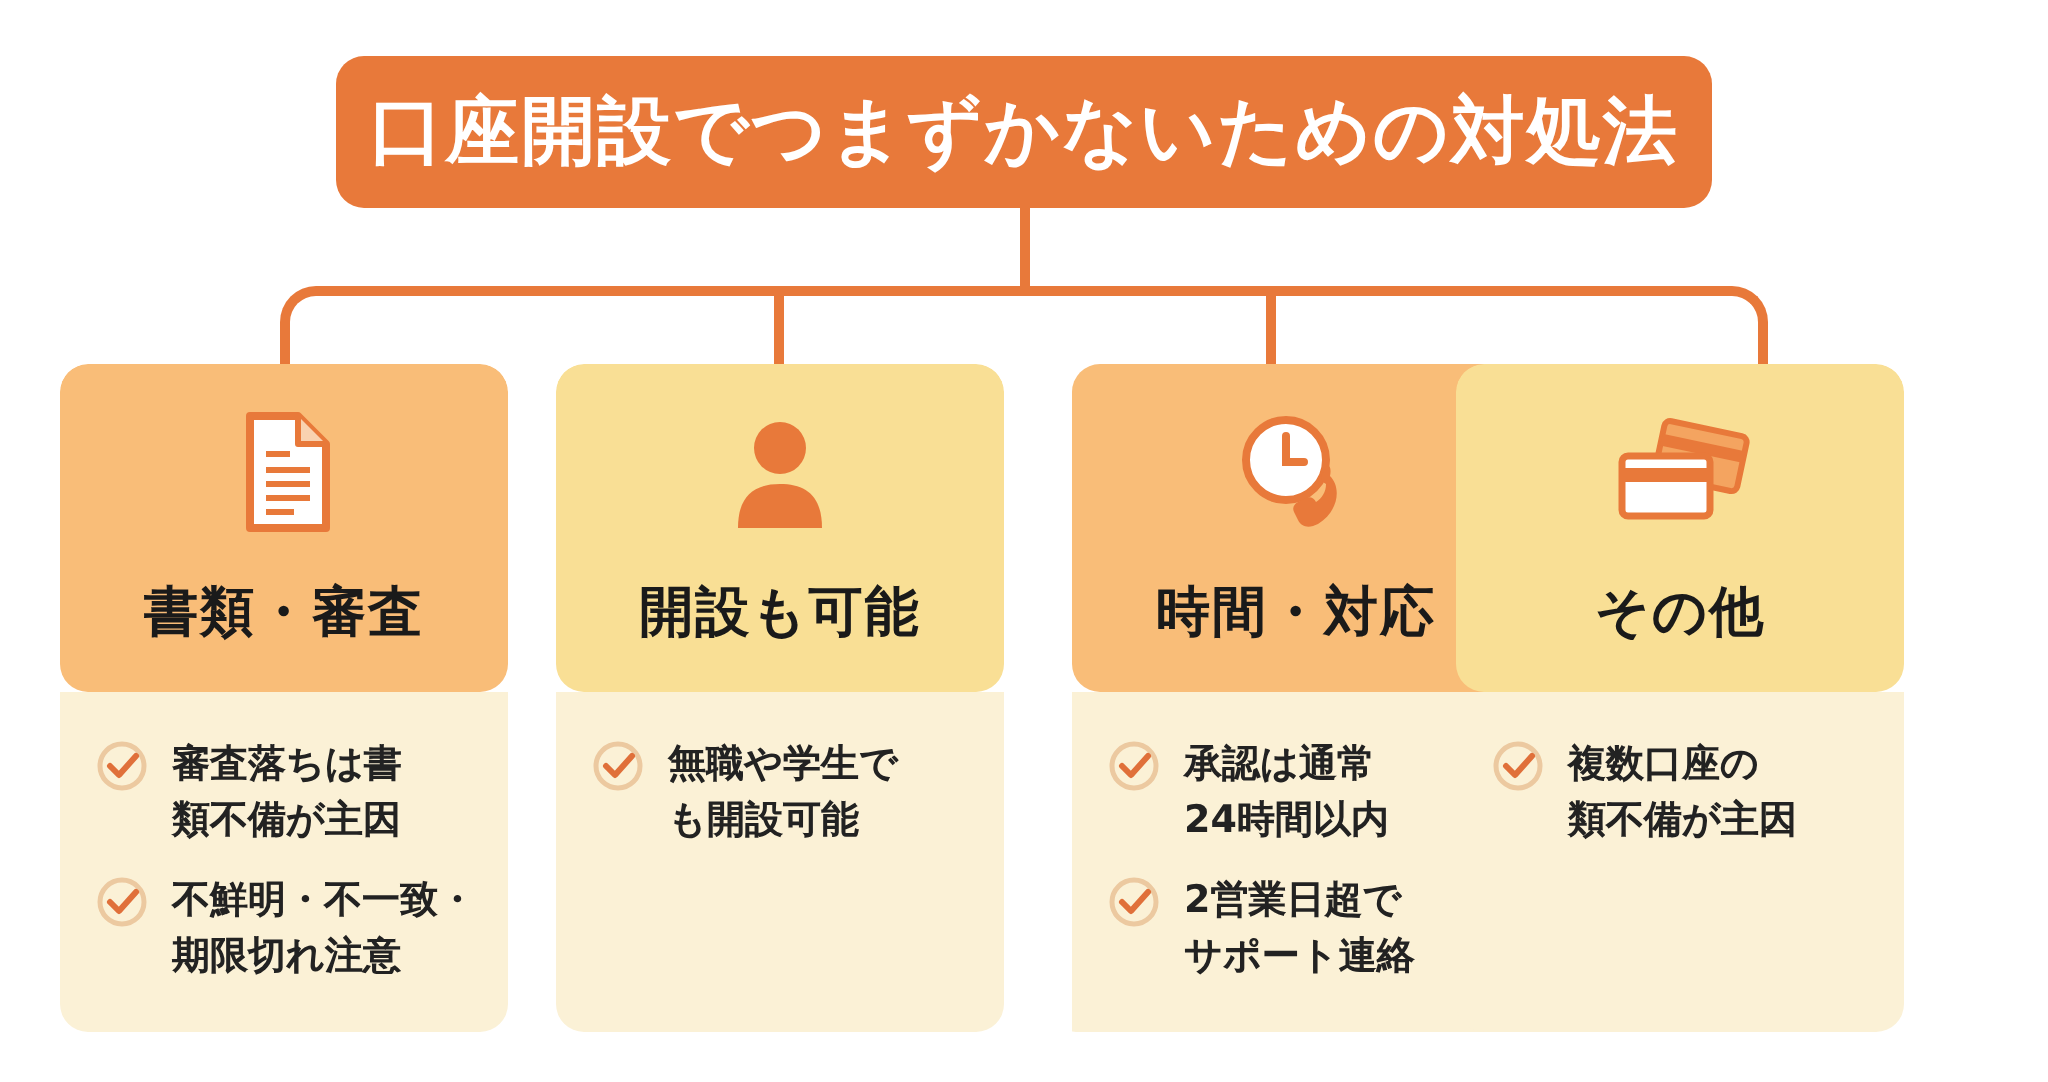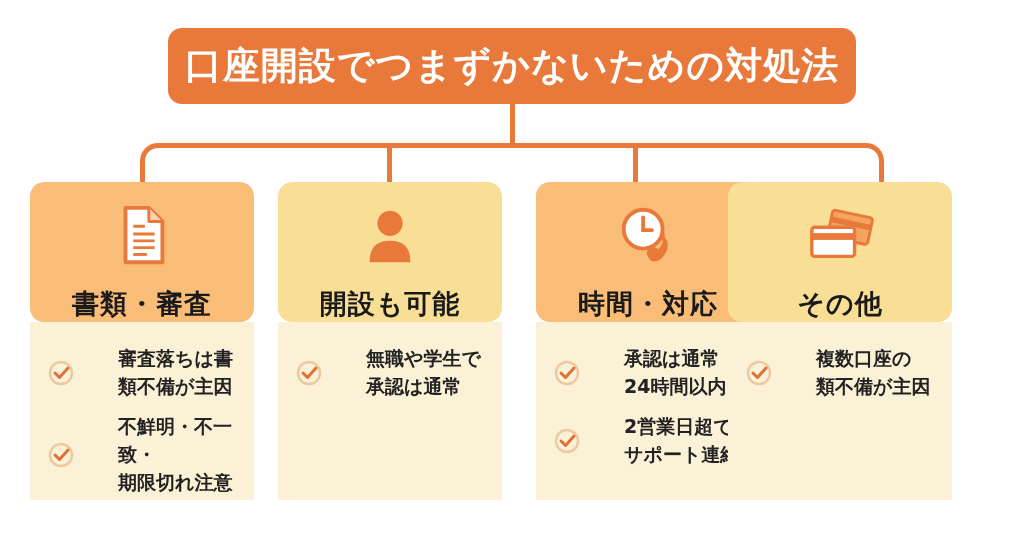--- a/index.html
+++ b/index.html
@@ -2,28 +2,28 @@
 <html><head>
 <meta charset="utf-8">
 <style>
   html,body{margin:0;padding:0;}
   body{width:1024px;height:541px;background:#ffffff;position:relative;overflow:hidden;font-family:"DejaVu Sans",sans-serif;}
   .title-box{position:absolute;left:168px;top:28px;width:688px;height:76px;background:#e8793a;border-radius:14px;display:flex;align-items:center;justify-content:center;}
   .title-text{color:#fff;font-size:37px;font-weight:bold;letter-spacing:1px;text-align:center;}
   .line{position:absolute;background:#e8793a;}
   .tree-h{position:absolute;left:140px;top:143px;width:744px;height:40px;border:5px solid #e8793a;border-bottom:none;border-radius:18px 18px 0 0;box-sizing:border-box;}
   .card{position:absolute;top:182px;width:224px;height:334px;border-radius:14px;overflow:hidden;}
-  .card-head{height:140px;display:flex;flex-direction:column;align-items:center;border-radius:14px;}
+  .card-head{height:164px;display:flex;flex-direction:column;align-items:center;border-radius:14px;}
   .card-body{height:178px;padding-top:22px;box-sizing:border-box;}
   .c-orange .card-head{background:#f9bd78;}
   .c-yellow .card-head{background:#f9df95;}
   .card-body{background:#fbf1d6;}
   .icon{margin-top:20px;width:70px;height:70px;}
   .card-title{margin-top:16px;font-size:27px;font-weight:bold;color:#1a1a1a;letter-spacing:1px;}
-  .item{display:flex;align-items:center;padding-left:18px;margin-bottom:12px;gap:32px;}
+  .item{display:flex;align-items:flex-start;padding-left:18px;margin-bottom:12px;}
   .check{width:26px;height:26px;flex:0 0 26px;margin-top:2px;margin-right:12px;}
   .item-text{font-size:19px;font-weight:bold;color:#222;line-height:28px;white-space:pre-line;}
 </style>
 </head>
 <body>
 
 <div class="title-box">
   <span class="title-text">口座開設でつまずかないための対処法</span>
 </div>
 
@@ -73,21 +73,21 @@
     </svg>
     <div class="card-title">開設も可能</div>
   </div>
   <div class="card-body">
     <div class="item">
       <svg class="check" viewBox="0 0 26 26">
           <circle cx="13" cy="13" r="11" fill="none" stroke="#ecc9a0" stroke-width="2.5"></circle>
           <path d="M7 13 L11.5 17.5 L20 8" fill="none" stroke="#e0703a" stroke-width="3" stroke-linecap="round" stroke-linejoin="round"></path>
         </svg>
       <span class="item-text">無職や学生で
-承認は通常</span>
+も開設可能</span>
     </div>
   </div>
 </div>
 
 <div class="card c-orange" style="left:524px;padding-left:12px;">
   <div class="card-head">
     <svg class="icon" viewBox="0 0 70 70">
       <circle cx="30" cy="28" r="20" fill="#fff" stroke="#e8793a" stroke-width="4"></circle>
       <path d="M30 16 V29 H39" fill="none" stroke="#e8793a" stroke-width="4" stroke-linecap="round"></path>
       <path d="M52 36 C58 42 56 54 46 60 C42 62 38 62 36 58 L34 54 C33 52 34 50 36 49 L40 47 C42 46 44 47 45 49 C48 47 50 44 50 40 C48 39 47 37 48 35 L50 32 C51 30 53 31 52 36 Z" fill="#e8793a"></path>

